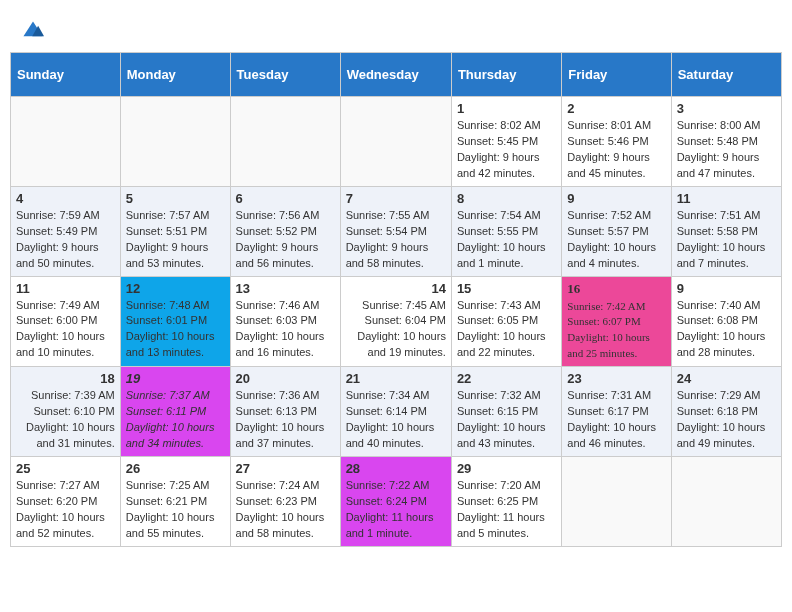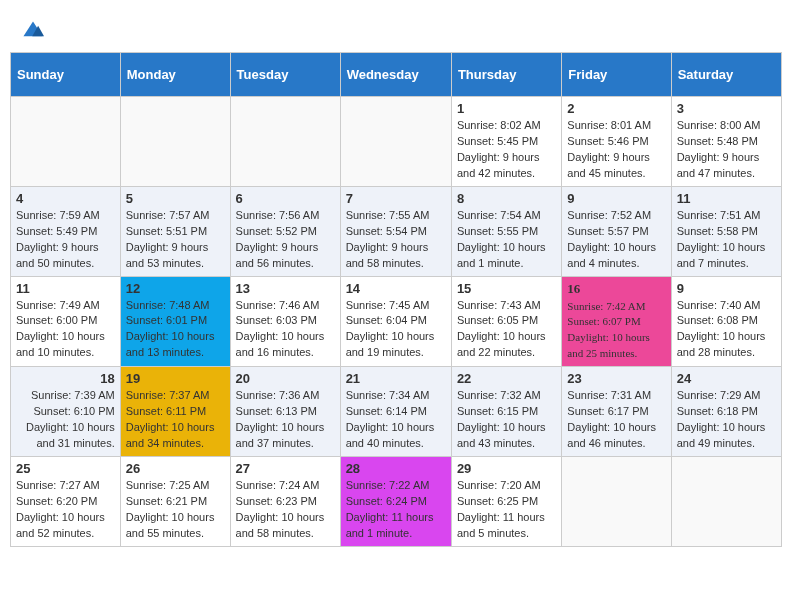--- a/index.html
+++ b/index.html
@@ -182,21 +182,21 @@
           <div class="day-info">Sunrise: 7:49 AM<br>Sunset: 6:00 PM<br>Daylight: 10 hours and 10 minutes.</div>
         </td>
         <td style="background-color: #0ea5e9;">
           <div class="day-number">12</div>
           <div class="day-info">Sunrise: 7:48 AM<br>Sunset: 6:01 PM<br>Daylight: 10 hours and 13 minutes.</div>
         </td>
         <td style="background-color: rgb(255, 255, 255);">
           <div class="day-number">13</div>
           <div class="day-info">Sunrise: 7:46 AM<br>Sunset: 6:03 PM<br>Daylight: 10 hours and 16 minutes.</div>
         </td>
-        <td style="background-color: rgb(255, 255, 255);">
+        <td style="background-color: rgb(255, 255, 255); text-align: right;">
           <div class="day-number">14</div>
           <div class="day-info">Sunrise: 7:45 AM<br>Sunset: 6:04 PM<br>Daylight: 10 hours and 19 minutes.</div>
         </td>
         <td style="background-color: rgb(255, 255, 255);">
           <div class="day-number">15</div>
           <div class="day-info">Sunrise: 7:43 AM<br>Sunset: 6:05 PM<br>Daylight: 10 hours and 22 minutes.</div>
         </td>
         <td style="background-color: #ec4899; font-family: Liberation Serif, serif;">
           <div class="day-number">16</div>
           <div class="day-info">Sunrise: 7:42 AM<br>Sunset: 6:07 PM<br>Daylight: 10 hours and 25 minutes.</div>
@@ -204,21 +204,21 @@
         <td style="background-color: rgb(255, 255, 255);">
           <div class="day-number">9</div>
           <div class="day-info">Sunrise: 7:40 AM<br>Sunset: 6:08 PM<br>Daylight: 10 hours and 28 minutes.</div>
         </td>
       </tr>
       <tr>
         <td style="background-color: rgb(238, 242, 249); text-align: right;">
           <div class="day-number">18</div>
           <div class="day-info">Sunrise: 7:39 AM<br>Sunset: 6:10 PM<br>Daylight: 10 hours and 31 minutes.</div>
         </td>
-        <td style="background-color: #eab308;">
+        <td style="background-color: #d946ef; font-style: italic;">
           <div class="day-number">19</div>
           <div class="day-info">Sunrise: 7:37 AM<br>Sunset: 6:11 PM<br>Daylight: 10 hours and 34 minutes.</div>
         </td>
         <td style="background-color: rgb(238, 242, 249);">
           <div class="day-number">20</div>
           <div class="day-info">Sunrise: 7:36 AM<br>Sunset: 6:13 PM<br>Daylight: 10 hours and 37 minutes.</div>
         </td>
         <td style="background-color: rgb(238, 242, 249);">
           <div class="day-number">21</div>
           <div class="day-info">Sunrise: 7:34 AM<br>Sunset: 6:14 PM<br>Daylight: 10 hours and 40 minutes.</div>

